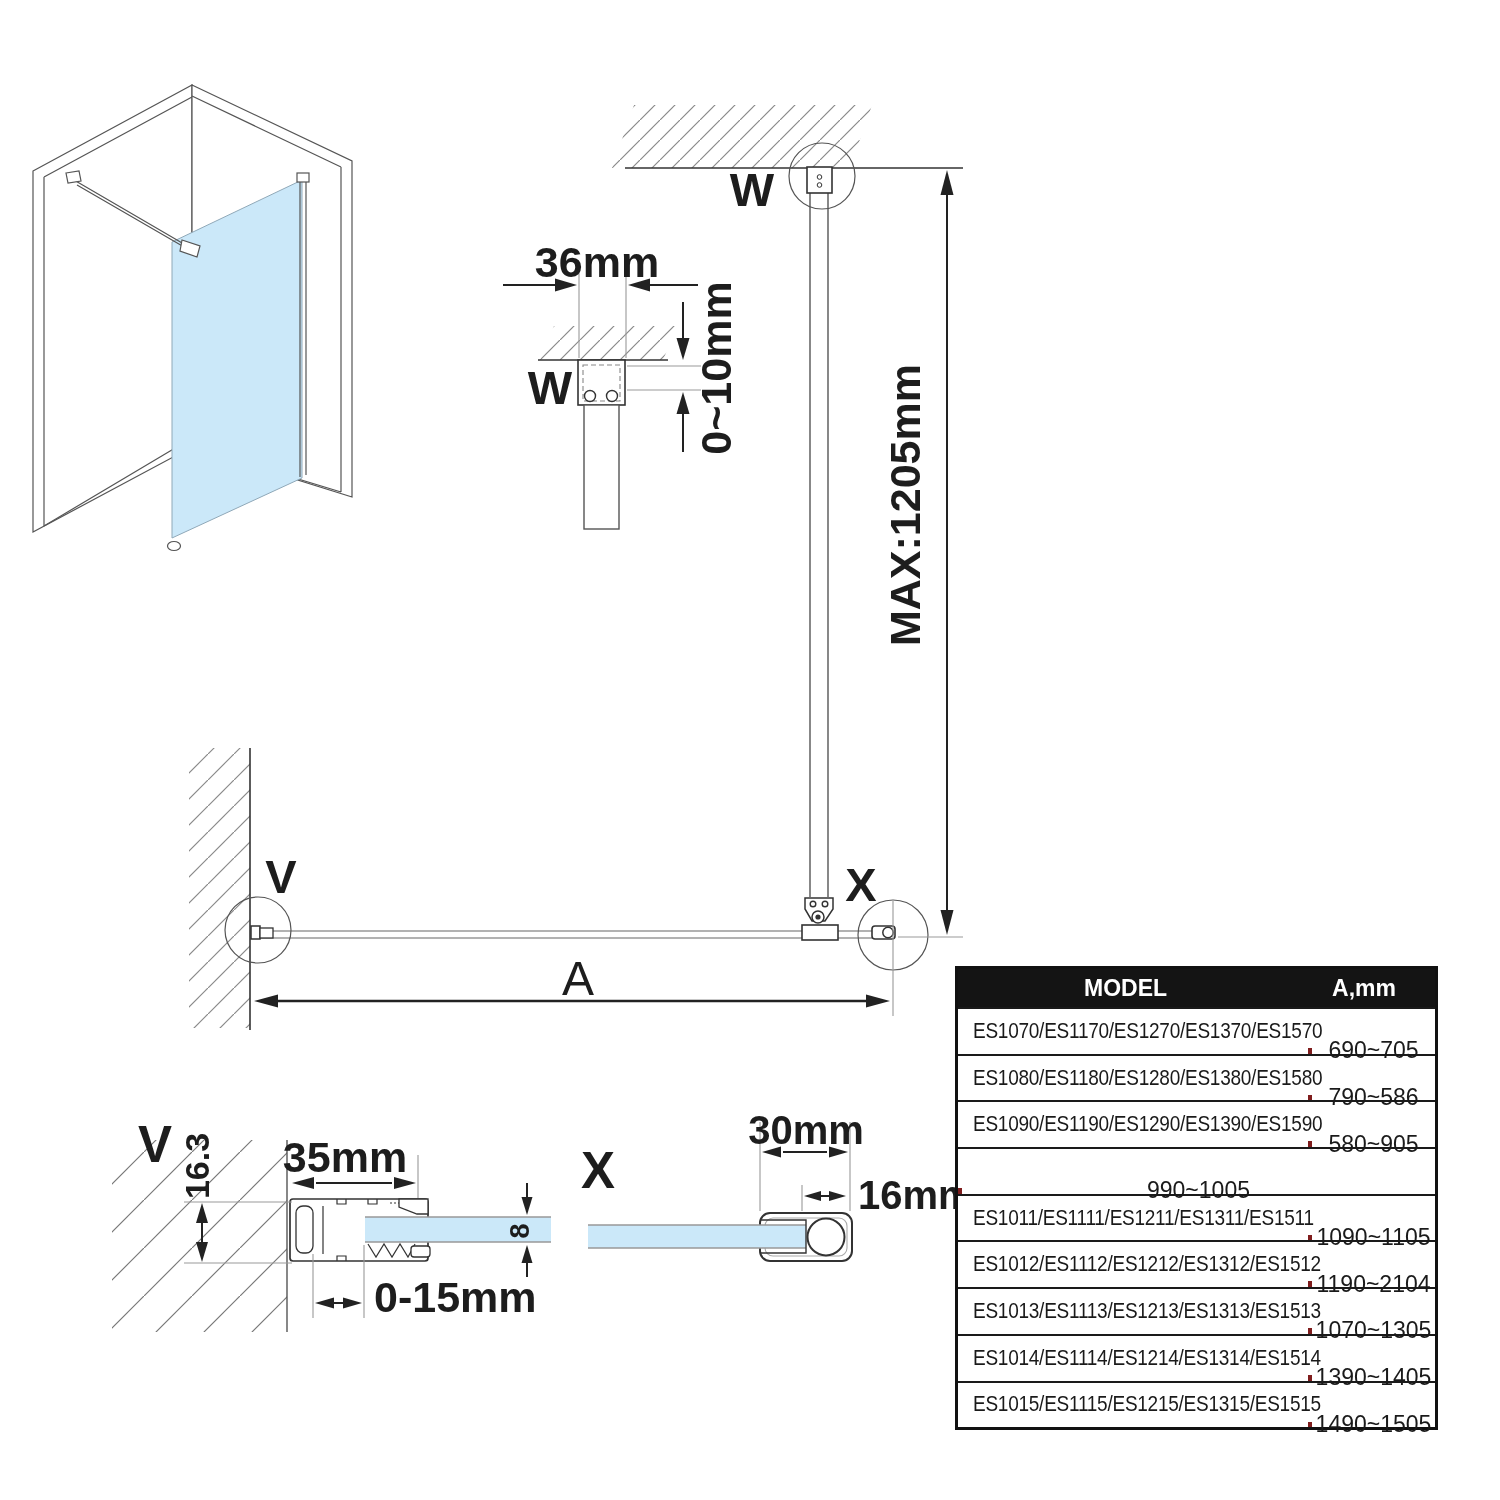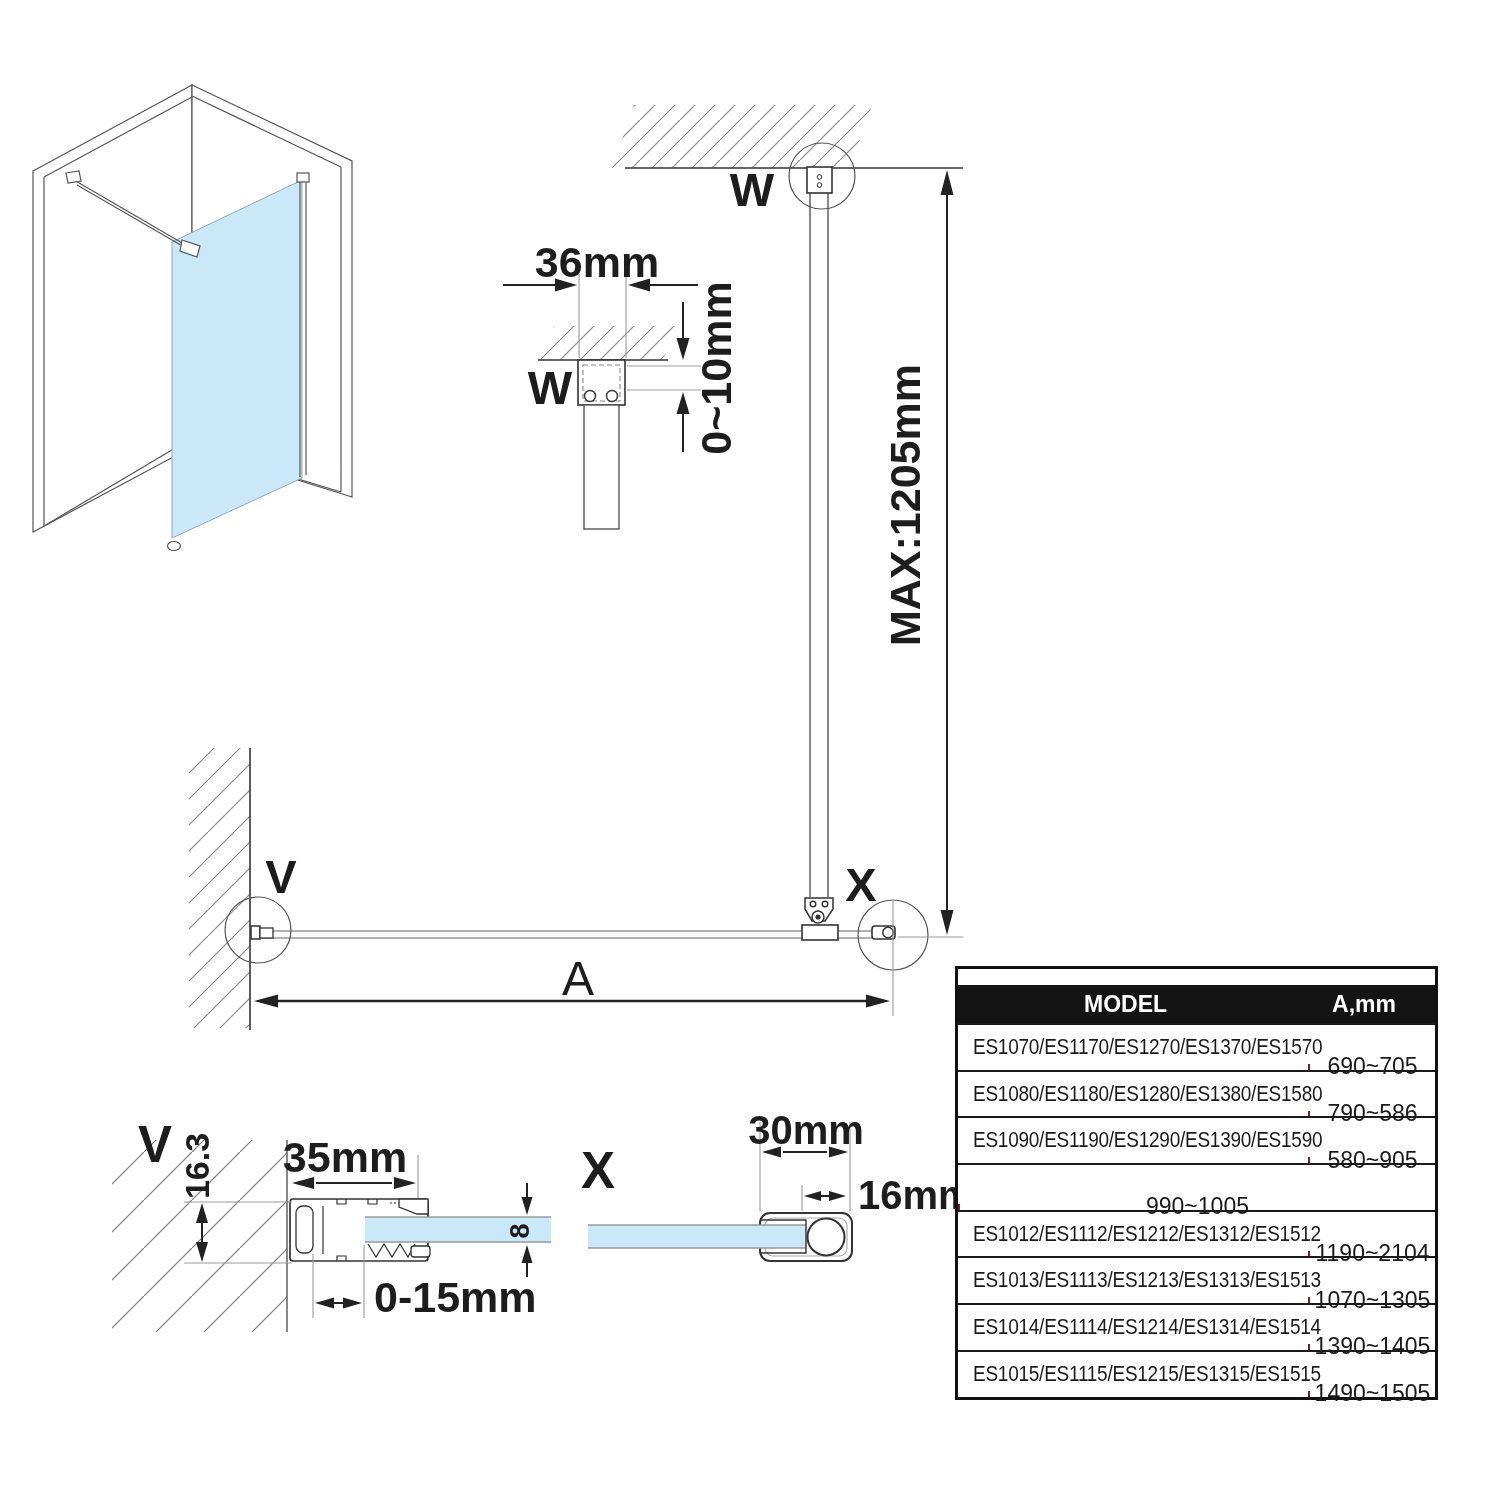--- a/index.html
+++ b/index.html
@@ -15,29 +15,29 @@
   .dim-40    { font-size:40px; font-weight:bold; }
   .dim-34    { font-size:34px; font-weight:bold; }
   .dim-27    { font-size:27px; font-weight:bold; }
   .dim-a     { font-size:48px; font-weight:normal; }
 
   #spec-table {
     position:absolute; left:955px; top:966px; width:483px;
     border:3px solid #111; background:#fff; box-sizing:border-box; color:#1a1a1a;
   }
   .thead { display:flex; background:#141414; color:#fff; height:38px; align-items:center;
-           font-weight:bold; font-size:23px;margin-top:16px; }
+           font-weight:bold; font-size:23px; }
   .th-model { width:335px; text-align:center; }
   .th-a { flex:1; text-align:center; }
   .trow { display:flex; height:44.7px; border-top:2px solid #1a1a1a; align-items:stretch; }
   .td-model { width:335px; padding-left:15px; font-size:21.5px; white-space:nowrap;
               display:flex; align-items:center; }
   .td-model span { display:inline-block; transform:scaleX(0.885); transform-origin:left center;
                    letter-spacing:-0.3px; }
-  .td-a { flex:1; font-size:23px; border-left:2px solid #7f1d1d;
+  .td-a { flex:1; font-size:23px; border-left:4px solid #7f1d1d;
           display:flex; align-items:center; justify-content:center;margin-top:39px; }
 </style>
 </head>
 <body>
 
 <div id="stage">
 
 <svg id="drawing" width="1500" height="1500" viewBox="0 0 1500 1500">
   <defs>
     <pattern id="hatch20" width="20" height="20" patternUnits="userSpaceOnUse">
@@ -276,20 +276,26 @@
     <div class="td-model">
           <span>ES1090/ES1190/ES1290/ES1390/ES1590</span>
         </div>
     <div class="td-a">580~905</div>
   </div>
   <div class="trow">
     <div class="td-a">990~1005</div>
   </div>
   <div class="trow">
     <div class="td-model">
+          <span>ES1011/ES1111/ES1211/ES1311/ES1511</span>
+        </div>
+    <div class="td-a">1090~1105</div>
+  </div>
+  <div class="trow">
+    <div class="td-model">
           <span>ES1012/ES1112/ES1212/ES1312/ES1512</span>
         </div>
     <div class="td-a">1190~2104</div>
   </div>
   <div class="trow">
     <div class="td-model">
           <span>ES1013/ES1113/ES1213/ES1313/ES1513</span>
         </div>
     <div class="td-a">1070~1305</div>
   </div>

